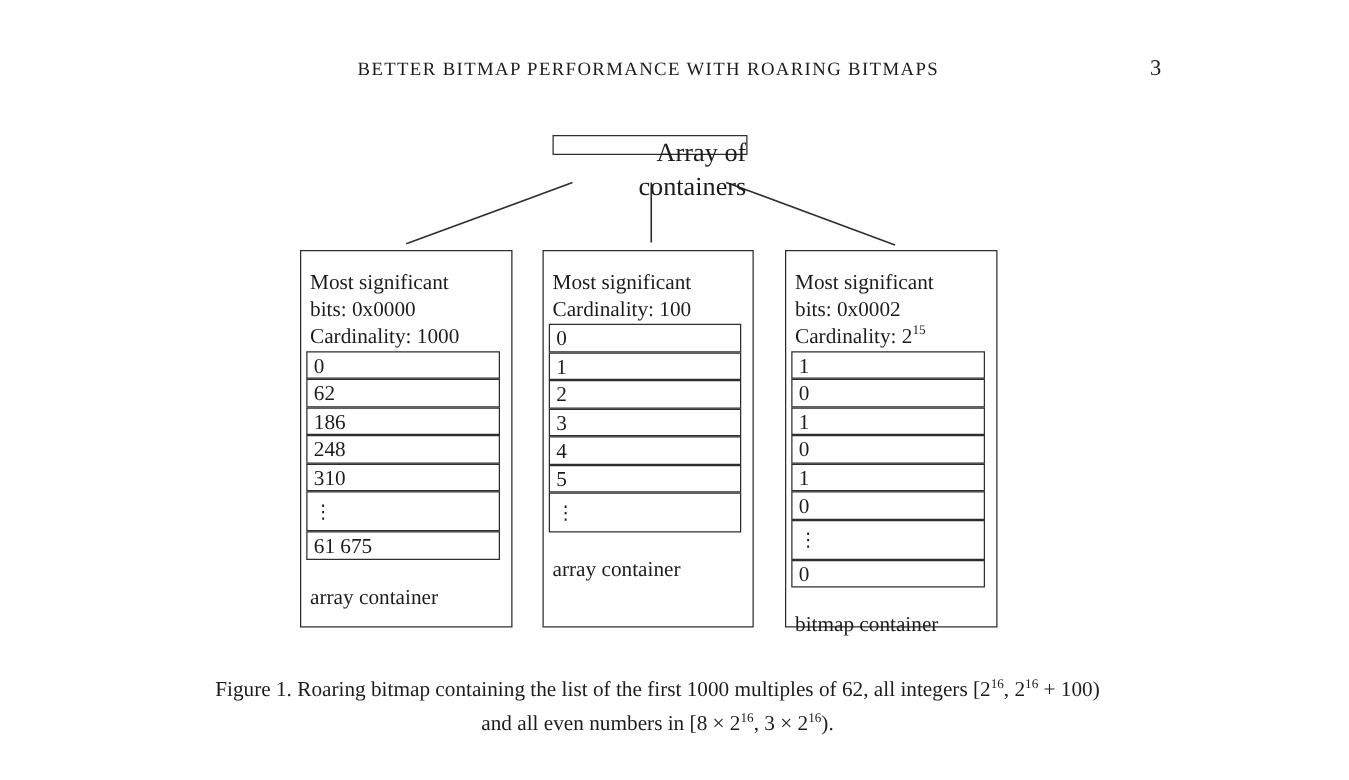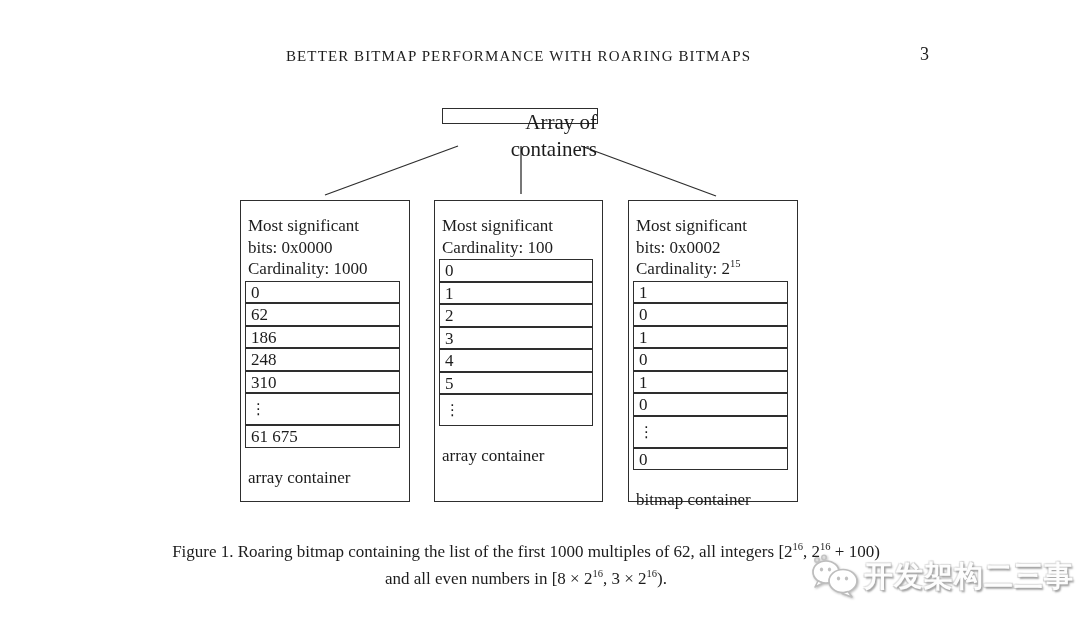--- a/index.html
+++ b/index.html
@@ -129,29 +129,14 @@
         <div class="row">0</div>
       </div>
     <div class="container-label">bitmap container</div>
   </div>
 
   <div class="caption">
     <div><span>Figure 1. Roaring bitmap containing the list of the first 1000 multiples of 62, all integers [2</span><sup>16</sup><span>, 2</span><sup>16</sup><span> + 100)</span></div>
     <div><span>and all even numbers in [8 × 2</span><sup>16</sup><span>, 3 × 2</span><sup>16</sup><span>).</span></div>
   </div>
 
-  <div class="watermark">
-    <svg class="wm-icon" width="50" height="46" viewBox="0 0 50 46">
-      <circle cx="7" cy="6" r="2.2" fill="none" stroke="#c4c4c4" stroke-width="1.6"></circle>
-      <circle cx="14" cy="3.5" r="2.2" fill="none" stroke="#c4c4c4" stroke-width="1.6"></circle>
-      <ellipse cx="16" cy="18" rx="13" ry="11" fill="#ffffff" stroke="#bdbdbd" stroke-width="1.7"></ellipse>
-      <path d="M8 27 L5 33 L13 29 Z" fill="#ffffff" stroke="#bdbdbd" stroke-width="1.5" stroke-linejoin="round"></path>
-      <ellipse cx="11.5" cy="15.5" rx="1.6" ry="2" fill="#c0c0c0"></ellipse>
-      <ellipse cx="19.5" cy="15.5" rx="1.6" ry="2" fill="#c0c0c0"></ellipse>
-      <ellipse cx="33" cy="27" rx="14" ry="11.5" fill="#ffffff" stroke="#bdbdbd" stroke-width="1.7"></ellipse>
-      <path d="M38 37.5 L42 43 L32 39.5 Z" fill="#ffffff" stroke="#bdbdbd" stroke-width="1.5" stroke-linejoin="round"></path>
-      <ellipse cx="28.5" cy="24.5" rx="1.6" ry="2" fill="#c0c0c0"></ellipse>
-      <ellipse cx="36.5" cy="24.5" rx="1.6" ry="2" fill="#c0c0c0"></ellipse>
-    </svg>
-    <div class="watermark-text">开发架构二三事</div>
-  </div>
 
 </div>
 
 </body></html>

